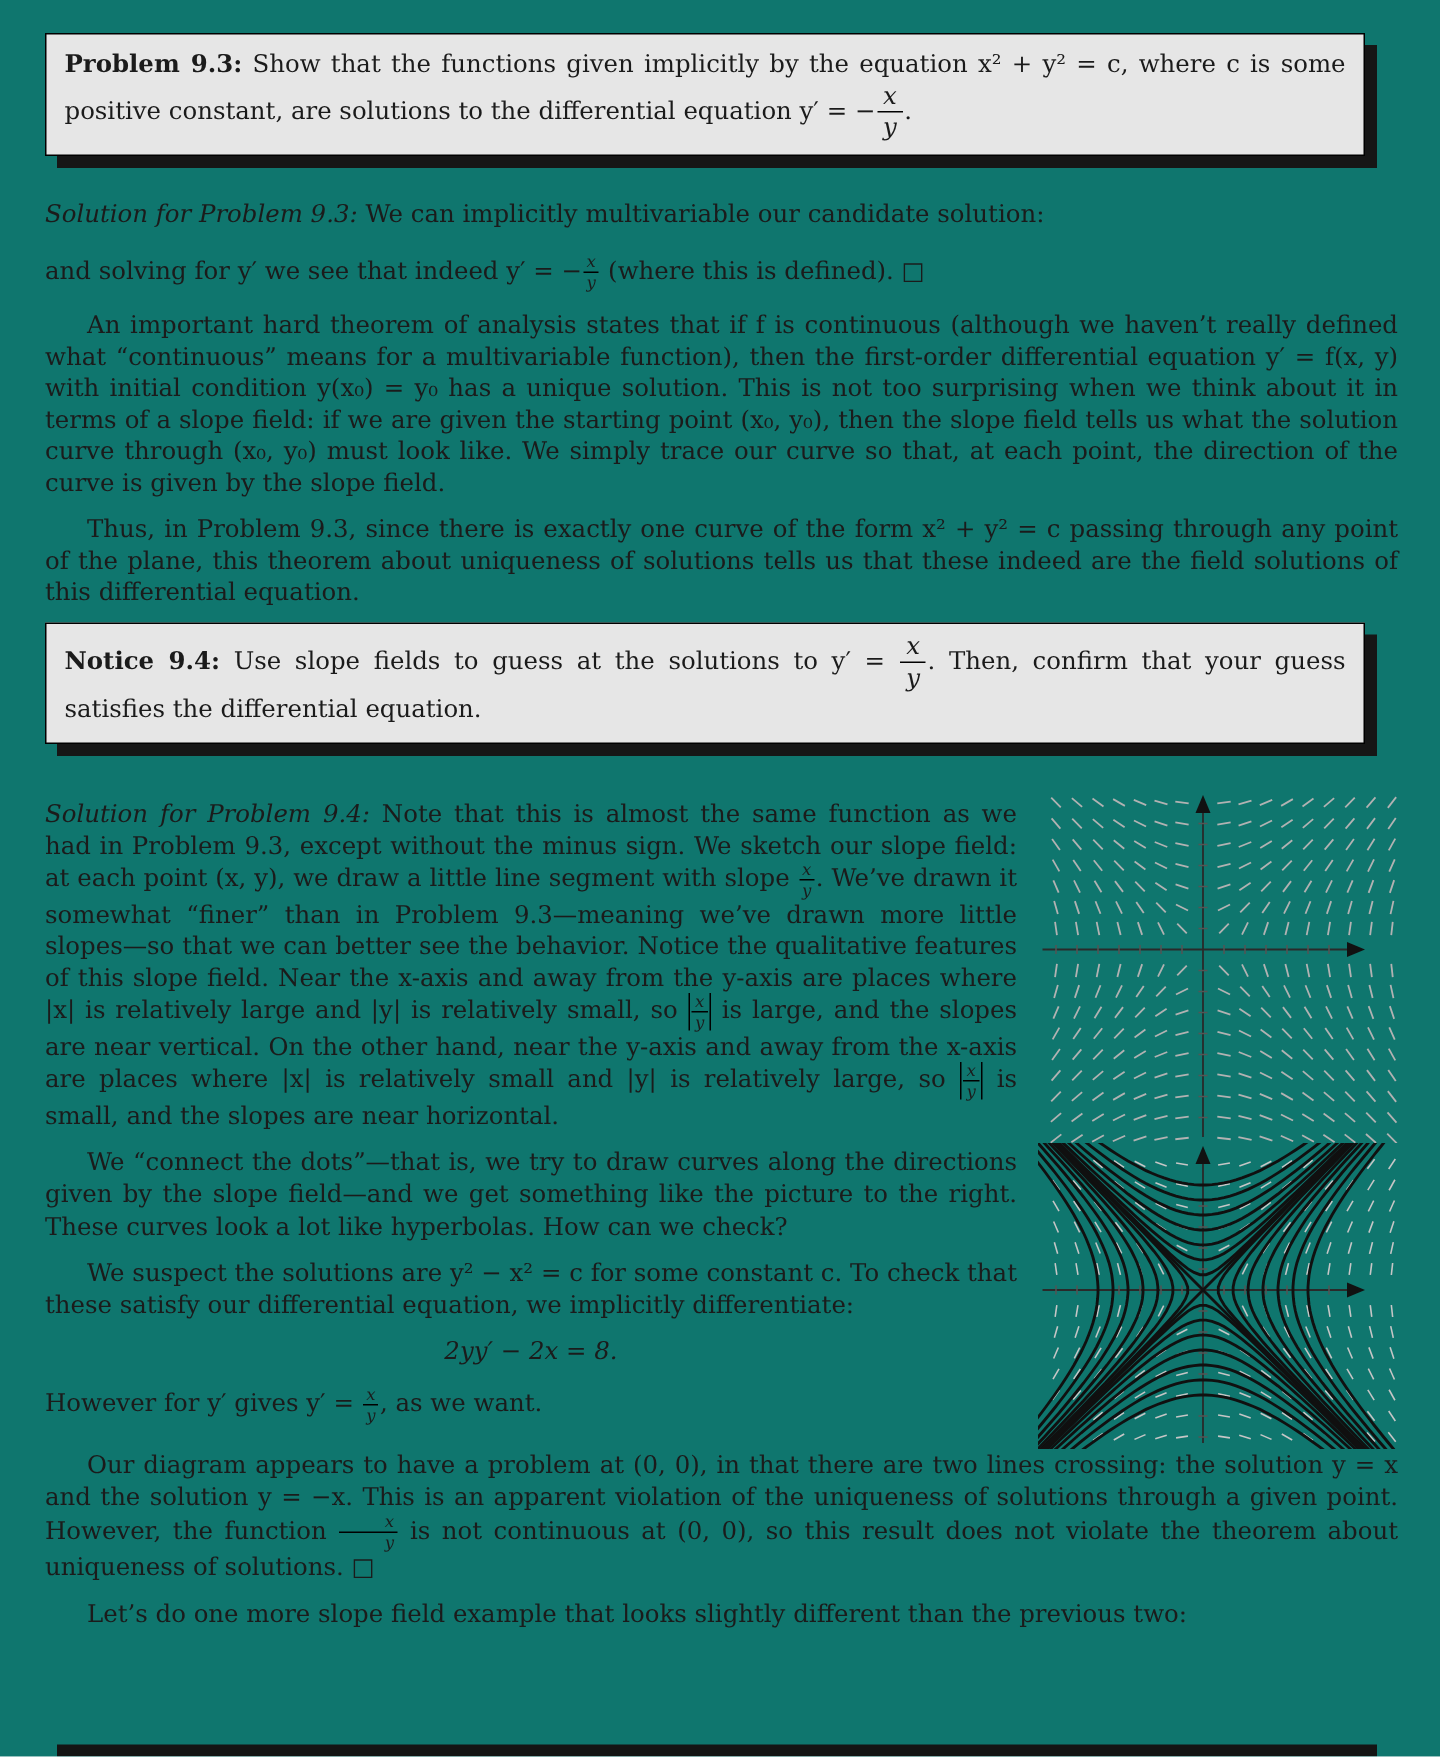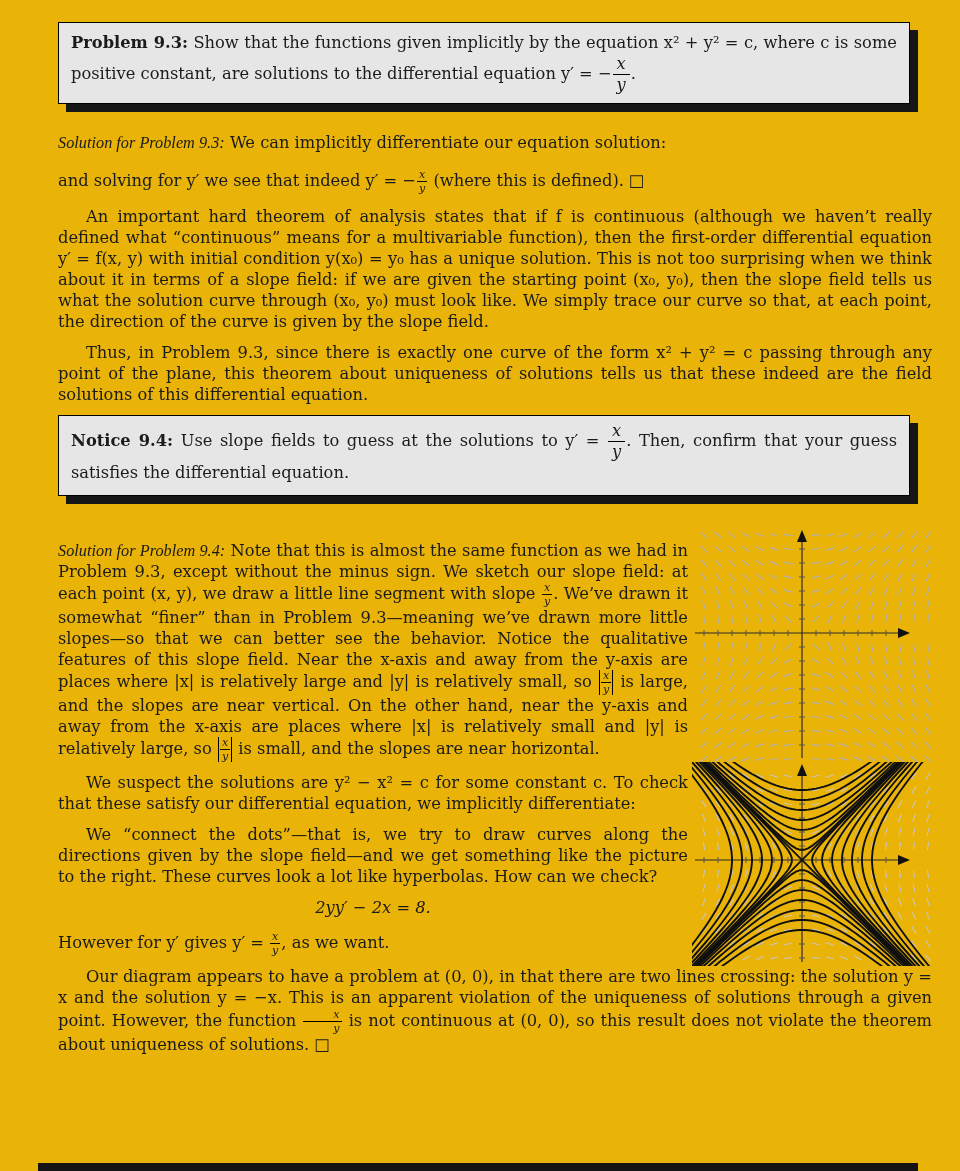--- a/index.html
+++ b/index.html
@@ -1,83 +1,83 @@
 <!DOCTYPE html>
 <html><head>
 <meta charset="utf-8">
 <style>
   html,body{margin:0;padding:0;background:#ffffff;}
   .page{
     width:960px;height:1171px;box-sizing:border-box;position:relative;overflow:hidden;
-    padding:22px 28px 0 58px;
+    padding:22px 28px 0 30px;
     font-family:"DejaVu Serif", serif;
-    font-size:16.3px;line-height:1.29;color:#1b1b1b;background:#eab308;
+    font-size:16.3px;line-height:1.29;color:#1b1b1b;background:#0f766e;
   }
   
   .pbox{
     background:#e6e6e6;border:1.6px solid #000;box-shadow:8px 8px 0 #161616;
     padding:7px 12px 9px;margin:0 22px 28px 0;line-height:1.6;text-align:justify;
   }
   .plabel{font-weight:bold;}
   
   .frac{display:inline-block;vertical-align:middle;text-align:center;font-style:italic;line-height:1;padding:0 1px;}
   .frac .num{display:block;border-bottom:1.2px solid #000;padding:0 4px 2px;}
   .frac .den{display:block;padding:2px 4px 0;}
   .sfrac{font-size:11px;vertical-align:middle;}
   .sfrac .num{padding:0 2px 1px;}
   .sfrac .den{padding:1px 2px 0;}
   .bars{border-left:1.3px solid #000;border-right:1.3px solid #000;margin:0 1px;}
   
   p{margin:0 0 10px;text-align:justify;}
   .indent{text-indent:28px;}
-  .lead{font-style:italic;font-family:Liberation Serif, serif;}
+  .lead{font-style:italic;}
   .eq{text-align:center;font-style:italic;margin:5px 0 13px;text-indent:0;}
   .sp{margin-bottom:12px;margin-top:16px;}
   
-  .cols{display:flex;align-items:flex-end;}
+  .cols{display:flex;align-items:center;}
   .col-left{width:648px;}
   .col-right{width:244px;margin-left:auto;padding-top:2px;}
   .fig{display:block;margin:0 0 0 4px;overflow:hidden;}
   
   .bottombar{position:absolute;left:38px;top:1163px;width:880px;height:8px;background:#141414;}
 </style>
 </head>
 <body>
 
 <div class="page">
 
   <div class="pbox">
     <span class="plabel">Problem 9.3:</span>
     <span>Show that the functions given implicitly by the equation x² + y² = c, where c is some positive constant, are solutions to the differential equation y′ = −</span><span class="frac"><span class="num">x</span><span class="den">y</span></span><span>.</span>
   </div>
 
   <p>
     <span class="lead">Solution for Problem 9.3:</span>
-    <span>We can implicitly differentiate our equation solution:</span>
+    <span>We can implicitly multivariable our candidate solution:</span>
   </p>
   <p class="sp">
     <span>and solving for y′ we see that indeed y′ = −</span><span class="frac sfrac"><span class="num">x</span><span class="den">y</span></span><span> (where this is defined). □</span>
   </p>
 
   <p class="indent">An important hard theorem of analysis states that if f is continuous (although we haven’t really defined what “continuous” means for a multivariable function), then the first-order differential equation y′ = f(x, y) with initial condition y(x₀) = y₀ has a unique solution. This is not too surprising when we think about it in terms of a slope field: if we are given the starting point (x₀, y₀), then the slope field tells us what the solution curve through (x₀, y₀) must look like. We simply trace our curve so that, at each point, the direction of the curve is given by the slope field.</p>
   <p class="indent">Thus, in Problem 9.3, since there is exactly one curve of the form x² + y² = c passing through any point of the plane, this theorem about uniqueness of solutions tells us that these indeed are the field solutions of this differential equation.</p>
 
   <div class="pbox">
     <span class="plabel">Notice 9.4:</span>
     <span>Use slope fields to guess at the solutions to y′ = </span><span class="frac"><span class="num">x</span><span class="den">y</span></span><span>. Then, confirm that your guess satisfies the differential equation.</span>
   </div>
 
   <div class="cols">
     <div class="col-left">
       <p>
         <span class="lead">Solution for Problem 9.4:</span>
         <span>Note that this is almost the same function as we had in Problem 9.3, except without the minus sign. We sketch our slope field: at each point (x, y), we draw a little line segment with slope </span><span class="frac sfrac"><span class="num">x</span><span class="den">y</span></span><span>. We’ve drawn it somewhat “finer” than in Problem 9.3—meaning we’ve drawn more little slopes—so that we can better see the behavior. Notice the qualitative features of this slope field. Near the x-axis and away from the y-axis are places where |x| is relatively large and |y| is relatively small, so </span><span class="frac sfrac bars"><span class="num">x</span><span class="den">y</span></span><span> is large, and the slopes are near vertical. On the other hand, near the y-axis and away from the x-axis are places where |x| is relatively small and |y| is relatively large, so </span><span class="frac sfrac bars"><span class="num">x</span><span class="den">y</span></span><span> is small, and the slopes are near horizontal.</span>
       </p>
+      <p class="indent">We “connect the dots”—that is, we try to draw curves along the directions given by the slope field—and we get something like the picture to the right. These curves look a lot like hyperbolas. How can we check?</p>
       <p class="indent">We suspect the solutions are y² − x² = c for some constant c. To check that these satisfy our differential equation, we implicitly differentiate:</p>
-      <p class="indent">We “connect the dots”—that is, we try to draw curves along the directions given by the slope field—and we get something like the picture to the right. These curves look a lot like hyperbolas. How can we check?</p>
       <div class="eq">2yy′ − 2x = 8.</div>
       <p>
         <span>However for y′ gives y′ = </span><span class="frac sfrac"><span class="num">x</span><span class="den">y</span></span><span>, as we want.</span>
       </p>
     </div>
     <div class="col-right">
       <svg id="fig-slope-field" class="fig" width="240" height="236">
           <line x1="8.447915021806532" y1="235.76273276081713" x2="15.552084978193468" y2="230.23726723918287" stroke="#b2b2b2" stroke-width="1.2"></line>
           <line x1="8.61340487381905" y1="221.96327073540834" x2="15.38659512618095" y2="216.03672926459166" stroke="#b2b2b2" stroke-width="1.2"></line>
           <line x1="8.818019484660535" y1="208.18198051533946" x2="15.181980515339465" y2="201.81801948466054" stroke="#b2b2b2" stroke-width="1.2"></line>
@@ -634,15 +634,16 @@
           <polyline points="-55.5,248.0 -51.9,244.0 -48.3,240.0 -44.7,236.0 -41.2,232.0 -37.6,228.0 -34.1,224.0 -30.7,220.0 -27.2,216.0 -23.8,212.0 -20.4,208.0 -17.0,204.0 -13.7,200.0 -10.4,196.0 -7.2,192.0 -4.0,188.0 -0.9,184.0 2.2,180.0 5.2,176.0 8.1,172.0 11.0,168.0 13.8,164.0 16.5,160.0 19.1,156.0 21.6,152.0 24.0,148.0 26.2,144.0 28.4,140.0 30.4,136.0 32.2,132.0 33.8,128.0 35.3,124.0 36.6,120.0 37.7,116.0 38.6,112.0 39.3,108.0 39.7,104.0 40.0,100.0 40.0,96.0 39.7,92.0 39.3,88.0 38.6,84.0 37.7,80.0 36.6,76.0 35.3,72.0 33.8,68.0 32.2,64.0 30.4,60.0 28.4,56.0 26.2,52.0 24.0,48.0 21.6,44.0 19.1,40.0 16.5,36.0 13.8,32.0 11.0,28.0 8.1,24.0 5.2,20.0 2.2,16.0 -0.9,12.0 -4.0,8.0 -7.2,4.0 -10.4,0.0 -13.7,-4.0 -17.0,-8.0 -20.4,-12.0 -23.8,-16.0 -27.2,-20.0 -30.7,-24.0 -34.1,-28.0 -37.6,-32.0 -41.2,-36.0 -44.7,-40.0 -48.3,-44.0 -51.9,-48.0 -55.5,-52.0" fill="none" stroke="#101010" stroke-width="1.9"></polyline>
           <line x1="-40" y1="248" x2="260" y2="-52" stroke="#101010" stroke-width="1.9"></line>
           <line x1="-40" y1="-52" x2="260" y2="248" stroke="#101010" stroke-width="1.9"></line>
         </svg>
     </div>
   </div>
 
   <p class="indent">
     <span>Our diagram appears to have a problem at (0, 0), in that there are two lines crossing: the solution y = x and the solution y = −x. This is an apparent violation of the uniqueness of solutions through a given point. However, the function </span><span class="frac sfrac"><span class="num">x</span><span class="den">y</span></span><span> is not continuous at (0, 0), so this result does not violate the theorem about uniqueness of solutions. □</span>
   </p>
+  <p class="indent">Let’s do one more slope field example that looks slightly different than the previous two:</p>
 
   <div class="bottombar"></div>
 </div>
 
 </body></html>

